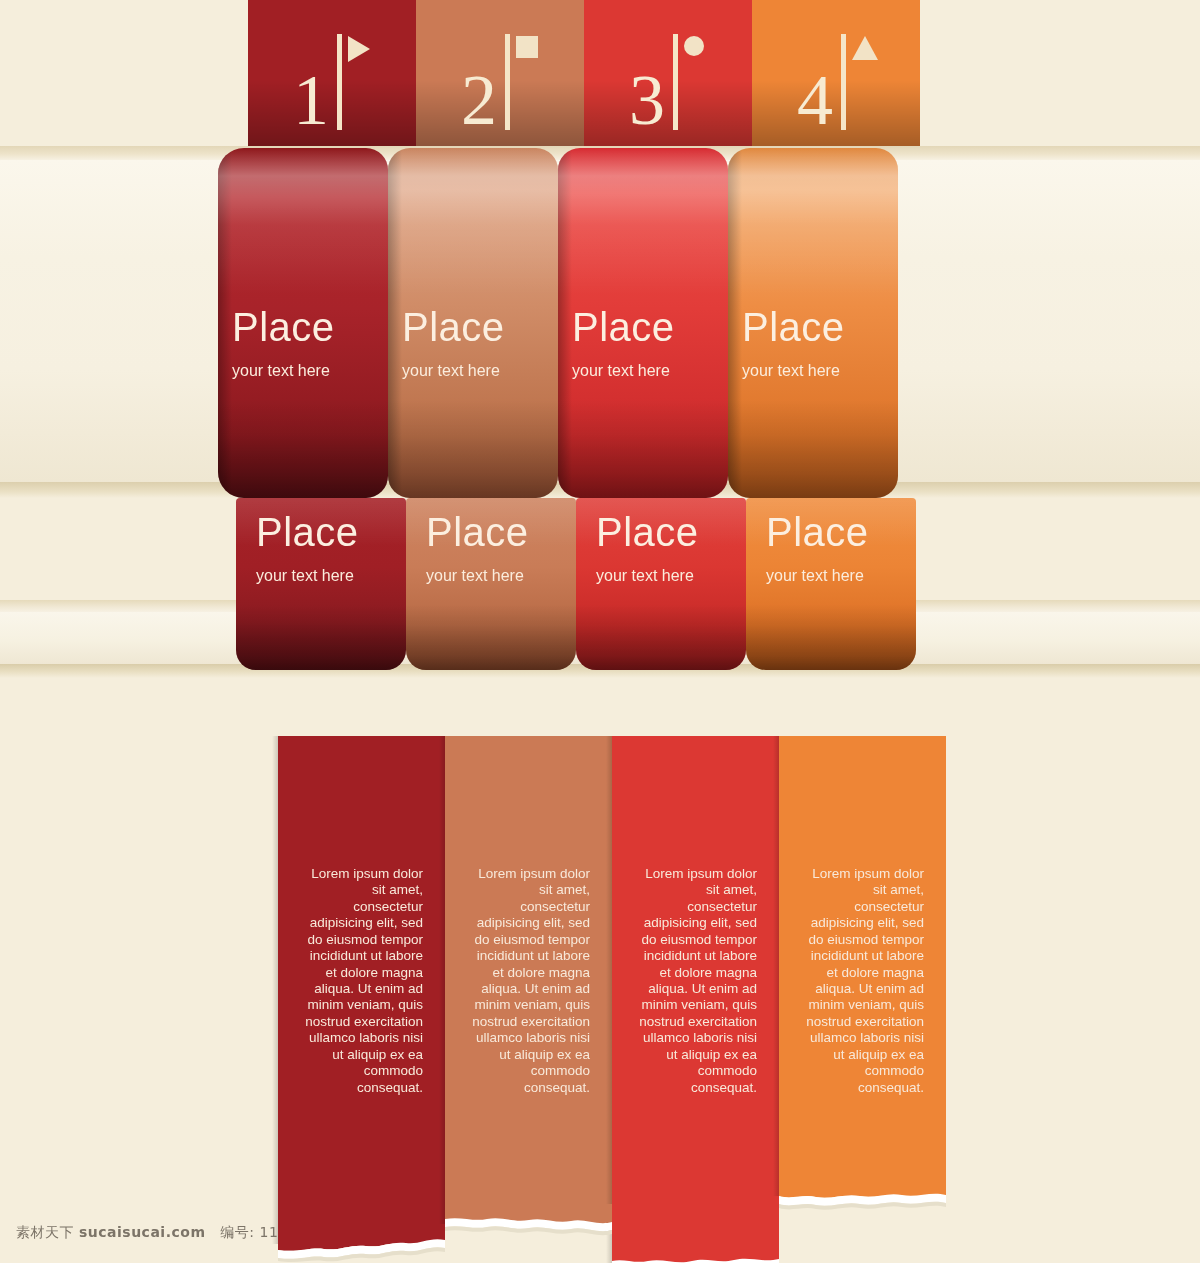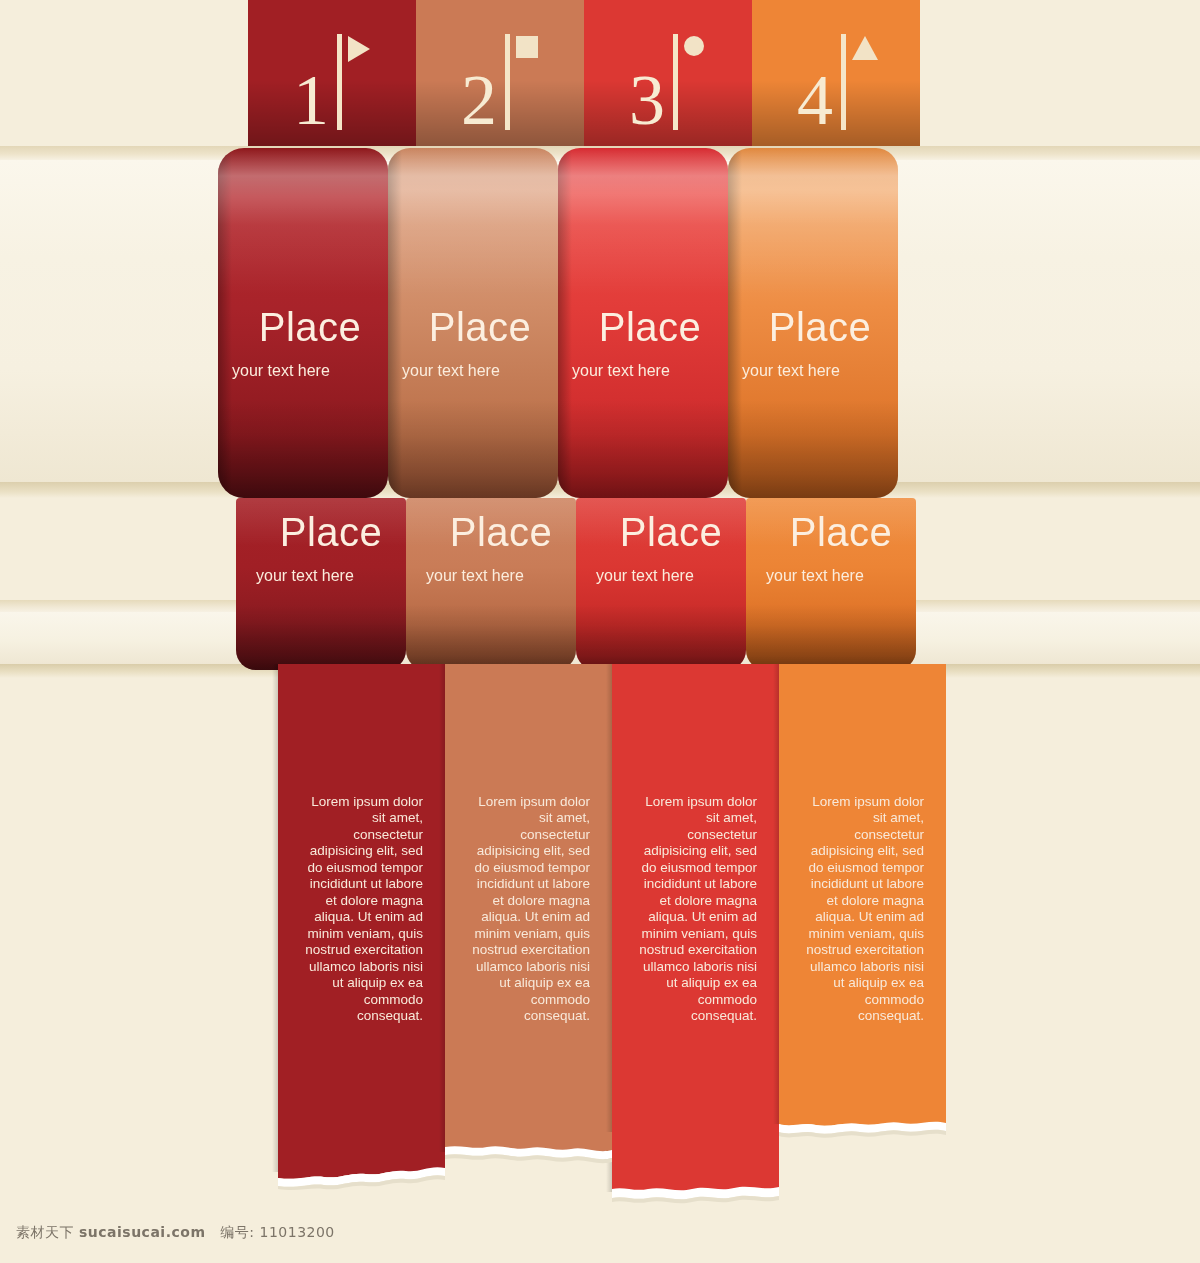--- a/index.html
+++ b/index.html
@@ -118,29 +118,28 @@
       rgba(255,255,255,0.00) 28%,
       rgba(0,0,0,0.00) 62%,
       rgba(0,0,0,0.26) 92%,
       rgba(0,0,0,0.40) 100%);
   }
 
   .place-title{
     font-size:40px;line-height:1.0;color:#FCEFE0;font-weight:400;
     letter-spacing:0.5px;position:relative;z-index:2;
     font-family:"Liberation Sans", sans-serif;
-    text-align:center;
   }
   .place-sub{
     font-size:16px;line-height:1.2;color:#FBEDDD;margin-top:14px;
     position:relative;z-index:2;
   }
 
   
-  .lower-row{position:absolute;top:664px;left:278px;width:669px;height:560px;display:flex;}
+  .lower-row{position:absolute;top:636px;left:278px;width:669px;height:560px;display:flex;align-items:center;}
   .lowcol{
     position:relative;width:167px;
     box-sizing:border-box;
     padding:130px 20px 0 22px;
   }
   .lowcol .fill{position:absolute;left:0;top:0;width:100%;}
   .lowcol .shadowedge{
     position:absolute;left:-6px;top:0;width:6px;height:100%;
     background:linear-gradient(to right,rgba(0,0,0,0.0),rgba(0,0,0,0.16));
   }

